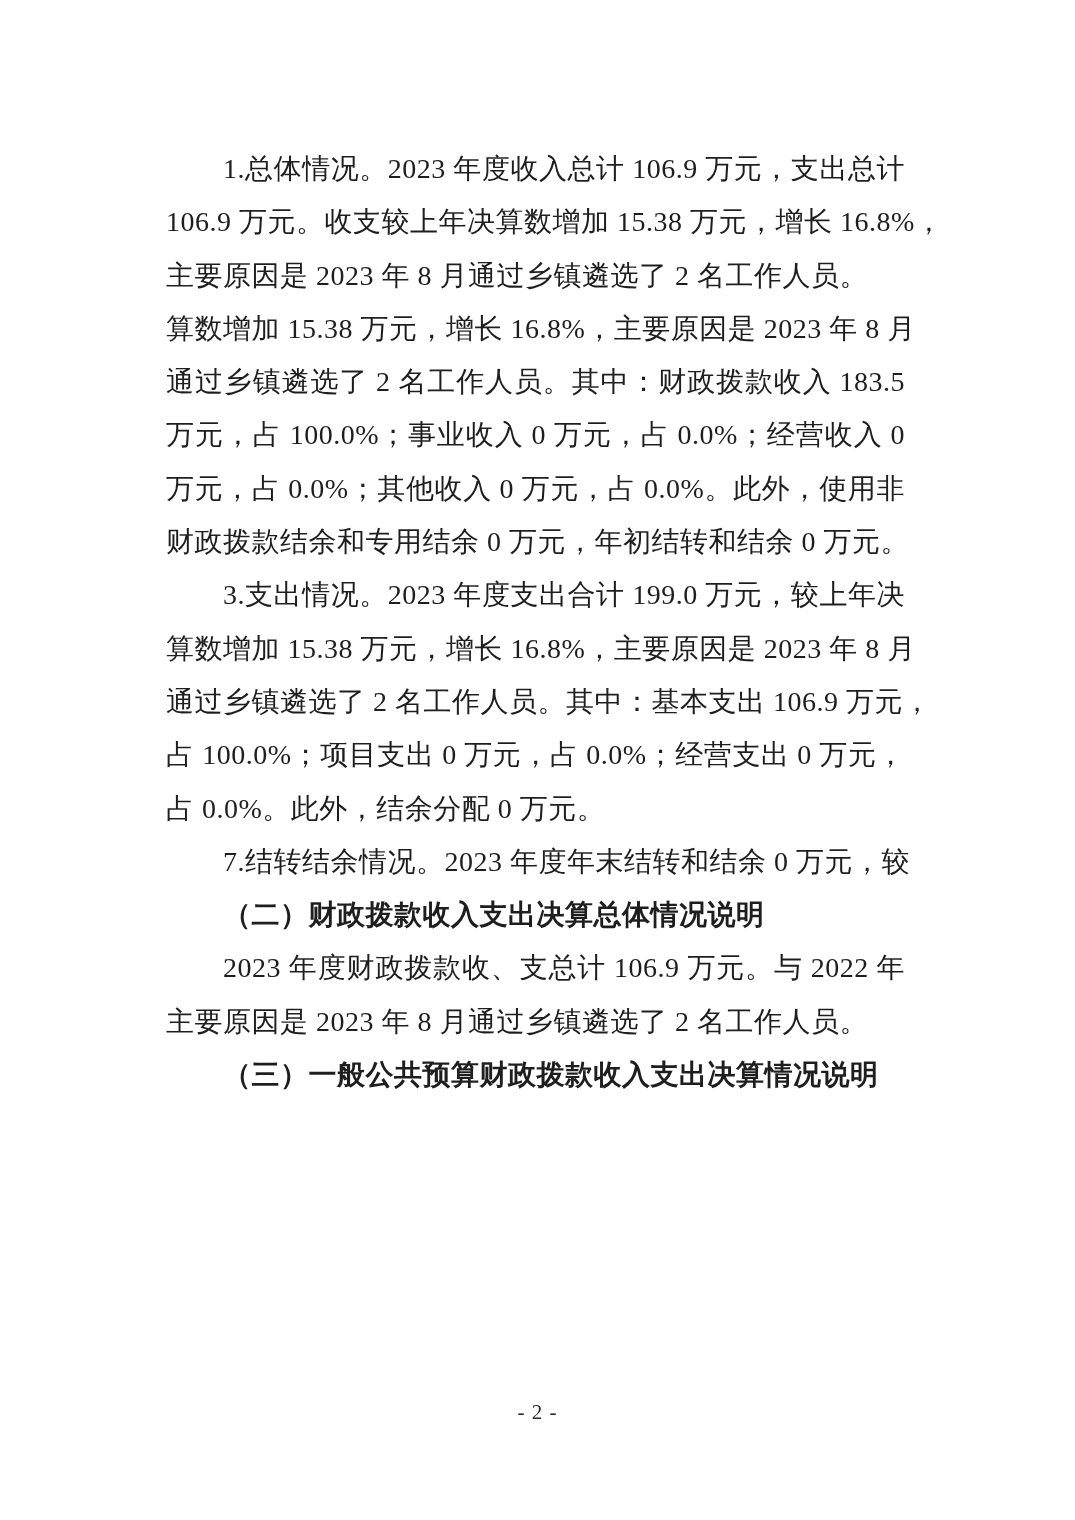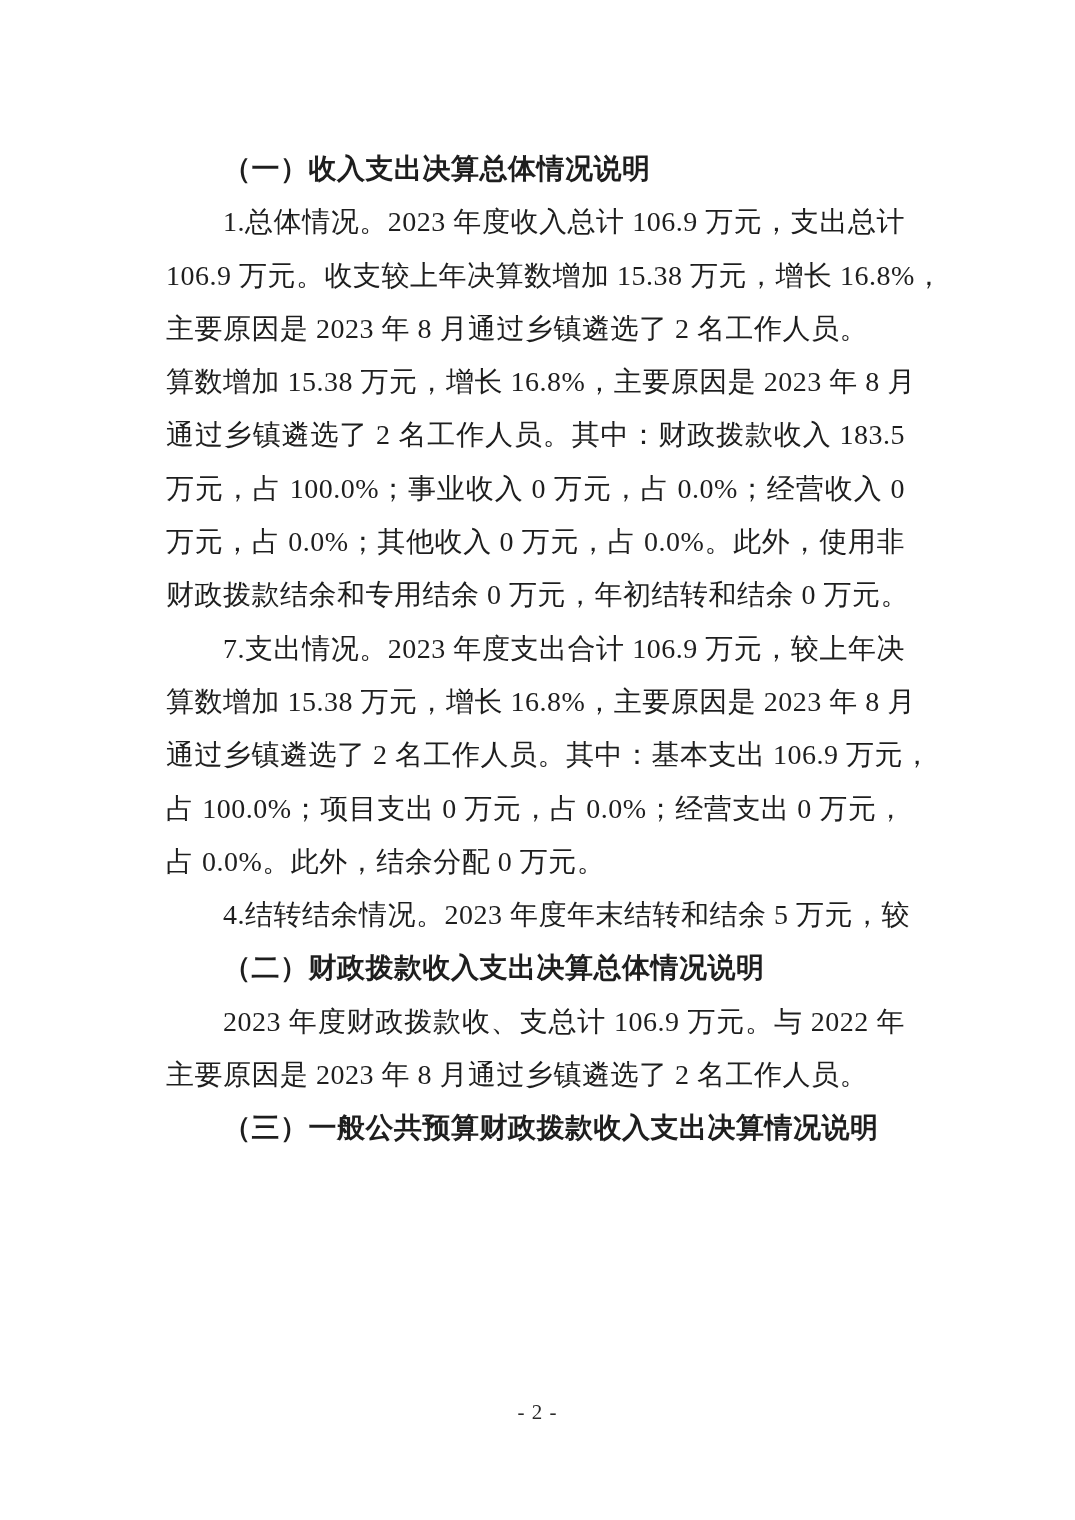--- a/index.html
+++ b/index.html
@@ -51,35 +51,34 @@
     color: #2a2a2a;
     letter-spacing: 1px;
   }
 </style>
 </head>
 <body>
 
 <div class="page">
 
   <main class="content">
-      <div class="line heading indent">（一）收入支出决算总体情况说明</div>
       <div class="line indent justify">1.总体情况。2023 年度收入总计 106.9 万元，支出总计</div>
       <div class="line justify">106.9 万元。收支较上年决算数增加 15.38 万元，增长 16.8%，</div>
       <div class="line">主要原因是 2023 年 8 月通过乡镇遴选了 2 名工作人员。</div>
       <div class="line justify">算数增加 15.38 万元，增长 16.8%，主要原因是 2023 年 8 月</div>
       <div class="line justify">通过乡镇遴选了 2 名工作人员。其中：财政拨款收入 183.5</div>
       <div class="line justify">万元，占 100.0%；事业收入 0 万元，占 0.0%；经营收入 0</div>
       <div class="line justify">万元，占 0.0%；其他收入 0 万元，占 0.0%。此外，使用非</div>
       <div class="line">财政拨款结余和专用结余 0 万元，年初结转和结余 0 万元。</div>
-      <div class="line indent justify">7.支出情况。2023 年度支出合计 106.9 万元，较上年决</div>
+      <div class="line indent justify">3.支出情况。2023 年度支出合计 199.0 万元，较上年决</div>
       <div class="line justify">算数增加 15.38 万元，增长 16.8%，主要原因是 2023 年 8 月</div>
       <div class="line justify">通过乡镇遴选了 2 名工作人员。其中：基本支出 106.9 万元，</div>
       <div class="line justify">占 100.0%；项目支出 0 万元，占 0.0%；经营支出 0 万元，</div>
       <div class="line">占 0.0%。此外，结余分配 0 万元。</div>
-      <div class="line indent justify">4.结转结余情况。2023 年度年末结转和结余 5 万元，较</div>
+      <div class="line indent justify">7.结转结余情况。2023 年度年末结转和结余 0 万元，较</div>
       <div class="line heading indent">（二）财政拨款收入支出决算总体情况说明</div>
       <div class="line indent justify">2023 年度财政拨款收、支总计 106.9 万元。与 2022 年</div>
       <div class="line">主要原因是 2023 年 8 月通过乡镇遴选了 2 名工作人员。</div>
       <div class="line heading indent">（三）一般公共预算财政拨款收入支出决算情况说明</div>
     </main>
 
   <footer class="footer">
     <span>- 2 -</span>
   </footer>
 

